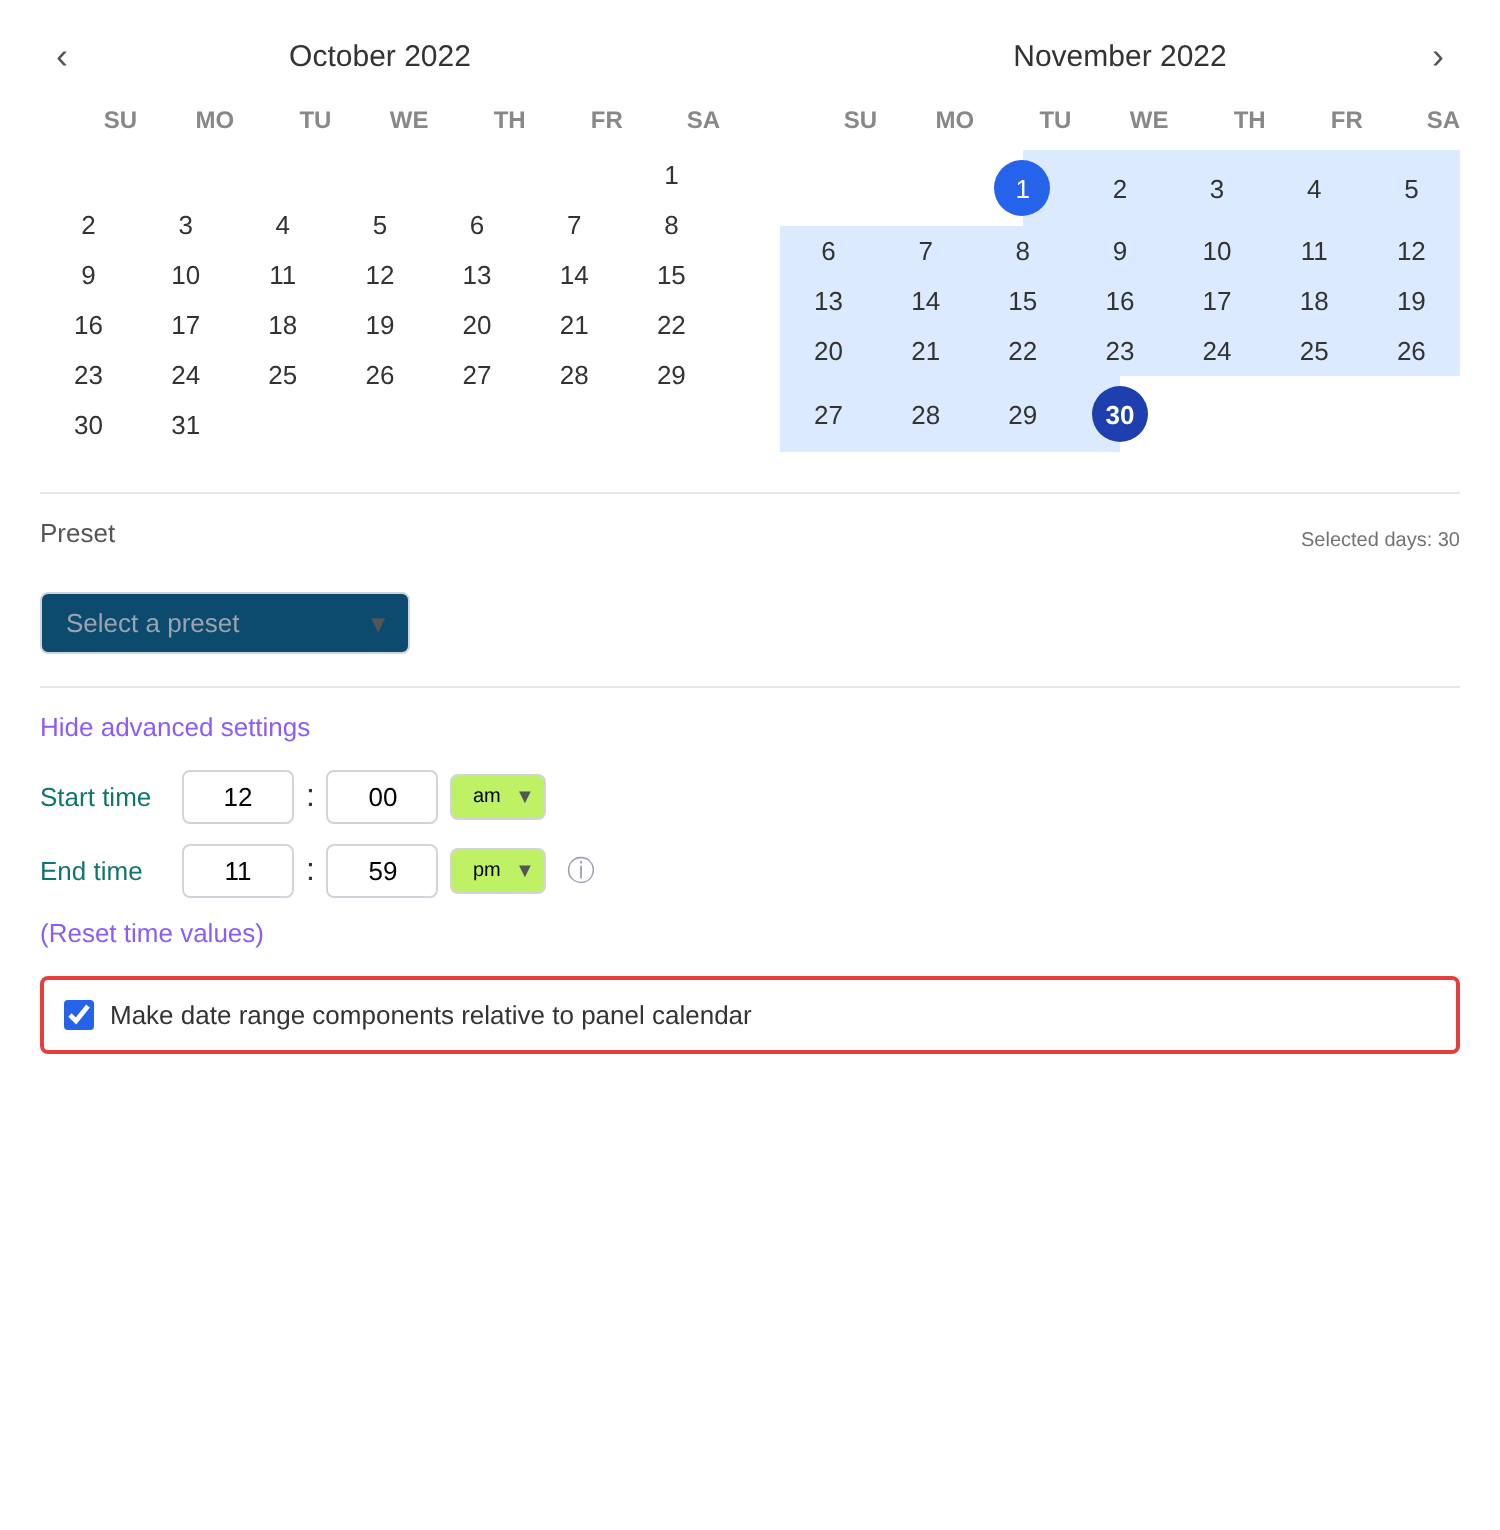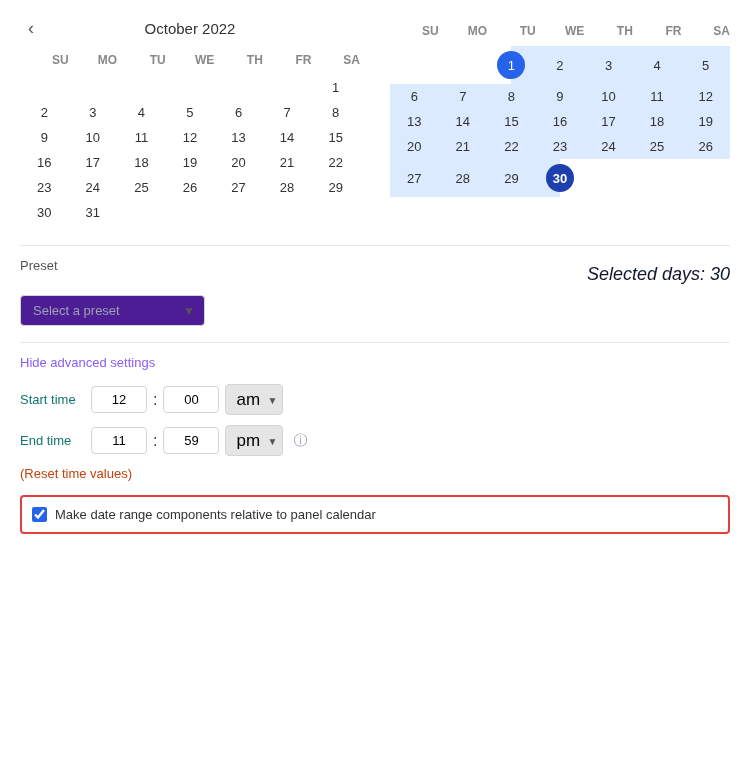--- a/index.html
+++ b/index.html
@@ -116,37 +116,36 @@
       width: 185px;
     }
     .preset-select {
       width: 100%;
       padding: 7px 30px 7px 12px;
       border: 1px solid #d1d5db;
       border-radius: 4px;
       font-size: 13px;
       color: #9ca3af;
       appearance: none;
-      background: #4c1d95;
+      background: #0c4a6e;
       cursor: pointer;
     }
     .preset-chevron {
       position: absolute;
       right: 10px;
       top: 50%;
       transform: translateY(-50%);
       pointer-events: none;
       color: #555;
       font-size: 12px;
     }
     .selected-days-label {
-      font-size: 18px;
-      color: #0f172a;
+      font-size: 10px;
+      color: #737373;
       margin-top: 6px;
-      font-style: italic;
     }
 
     
     .advanced-toggle {
       color: #8b5cf6;
       font-size: 13px;
       cursor: pointer;
       background: none;
       border: none;
       padding: 0;
@@ -180,44 +179,44 @@
       color: #333;
       font-weight: 500;
     }
     .ampm-select-wrapper {
       position: relative;
     }
     .ampm-select {
       padding: 5px 22px 5px 10px;
       border: 1px solid #d1d5db;
       border-radius: 4px;
-      font-size: 17px;
+      font-size: 10px;
       appearance: none;
-      background: #e5e5e5;
+      background: #bef264;
       cursor: pointer;
     }
     .ampm-chevron {
       position: absolute;
       right: 6px;
       top: 50%;
       transform: translateY(-50%);
       font-size: 10px;
       pointer-events: none;
       color: #555;
     }
     .info-icon {
       color: #9ca3af;
       font-size: 14px;
       cursor: help;
       margin-left: 4px;
     }
 
     
     .reset-link {
-      color: #c2410c;
+      color: #8b5cf6;
       font-size: 13px;
       cursor: pointer;
       background: none;
       border: none;
       padding: 0;
       margin-bottom: 14px;
       display: block;
     }
 
     
@@ -324,20 +323,24 @@
               <td class="empty"></td>
               <td class="empty"></td>
               <td class="empty"></td>
               <td class="empty"></td>
             </tr>
           </tbody>
       </table>
     </div>
 
     <div class="calendar">
+      <div class="calendar-header">
+        <span class="month-year">November  2022</span>
+        <button class="nav-btn right">›</button>
+      </div>
       <table class="cal-grid">
         <thead>
           <tr>
             <th>SU</th>
             <th>MO</th>
             <th>TU</th>
             <th>WE</th>
             <th>TH</th>
             <th>FR</th>
             <th>SA</th>

